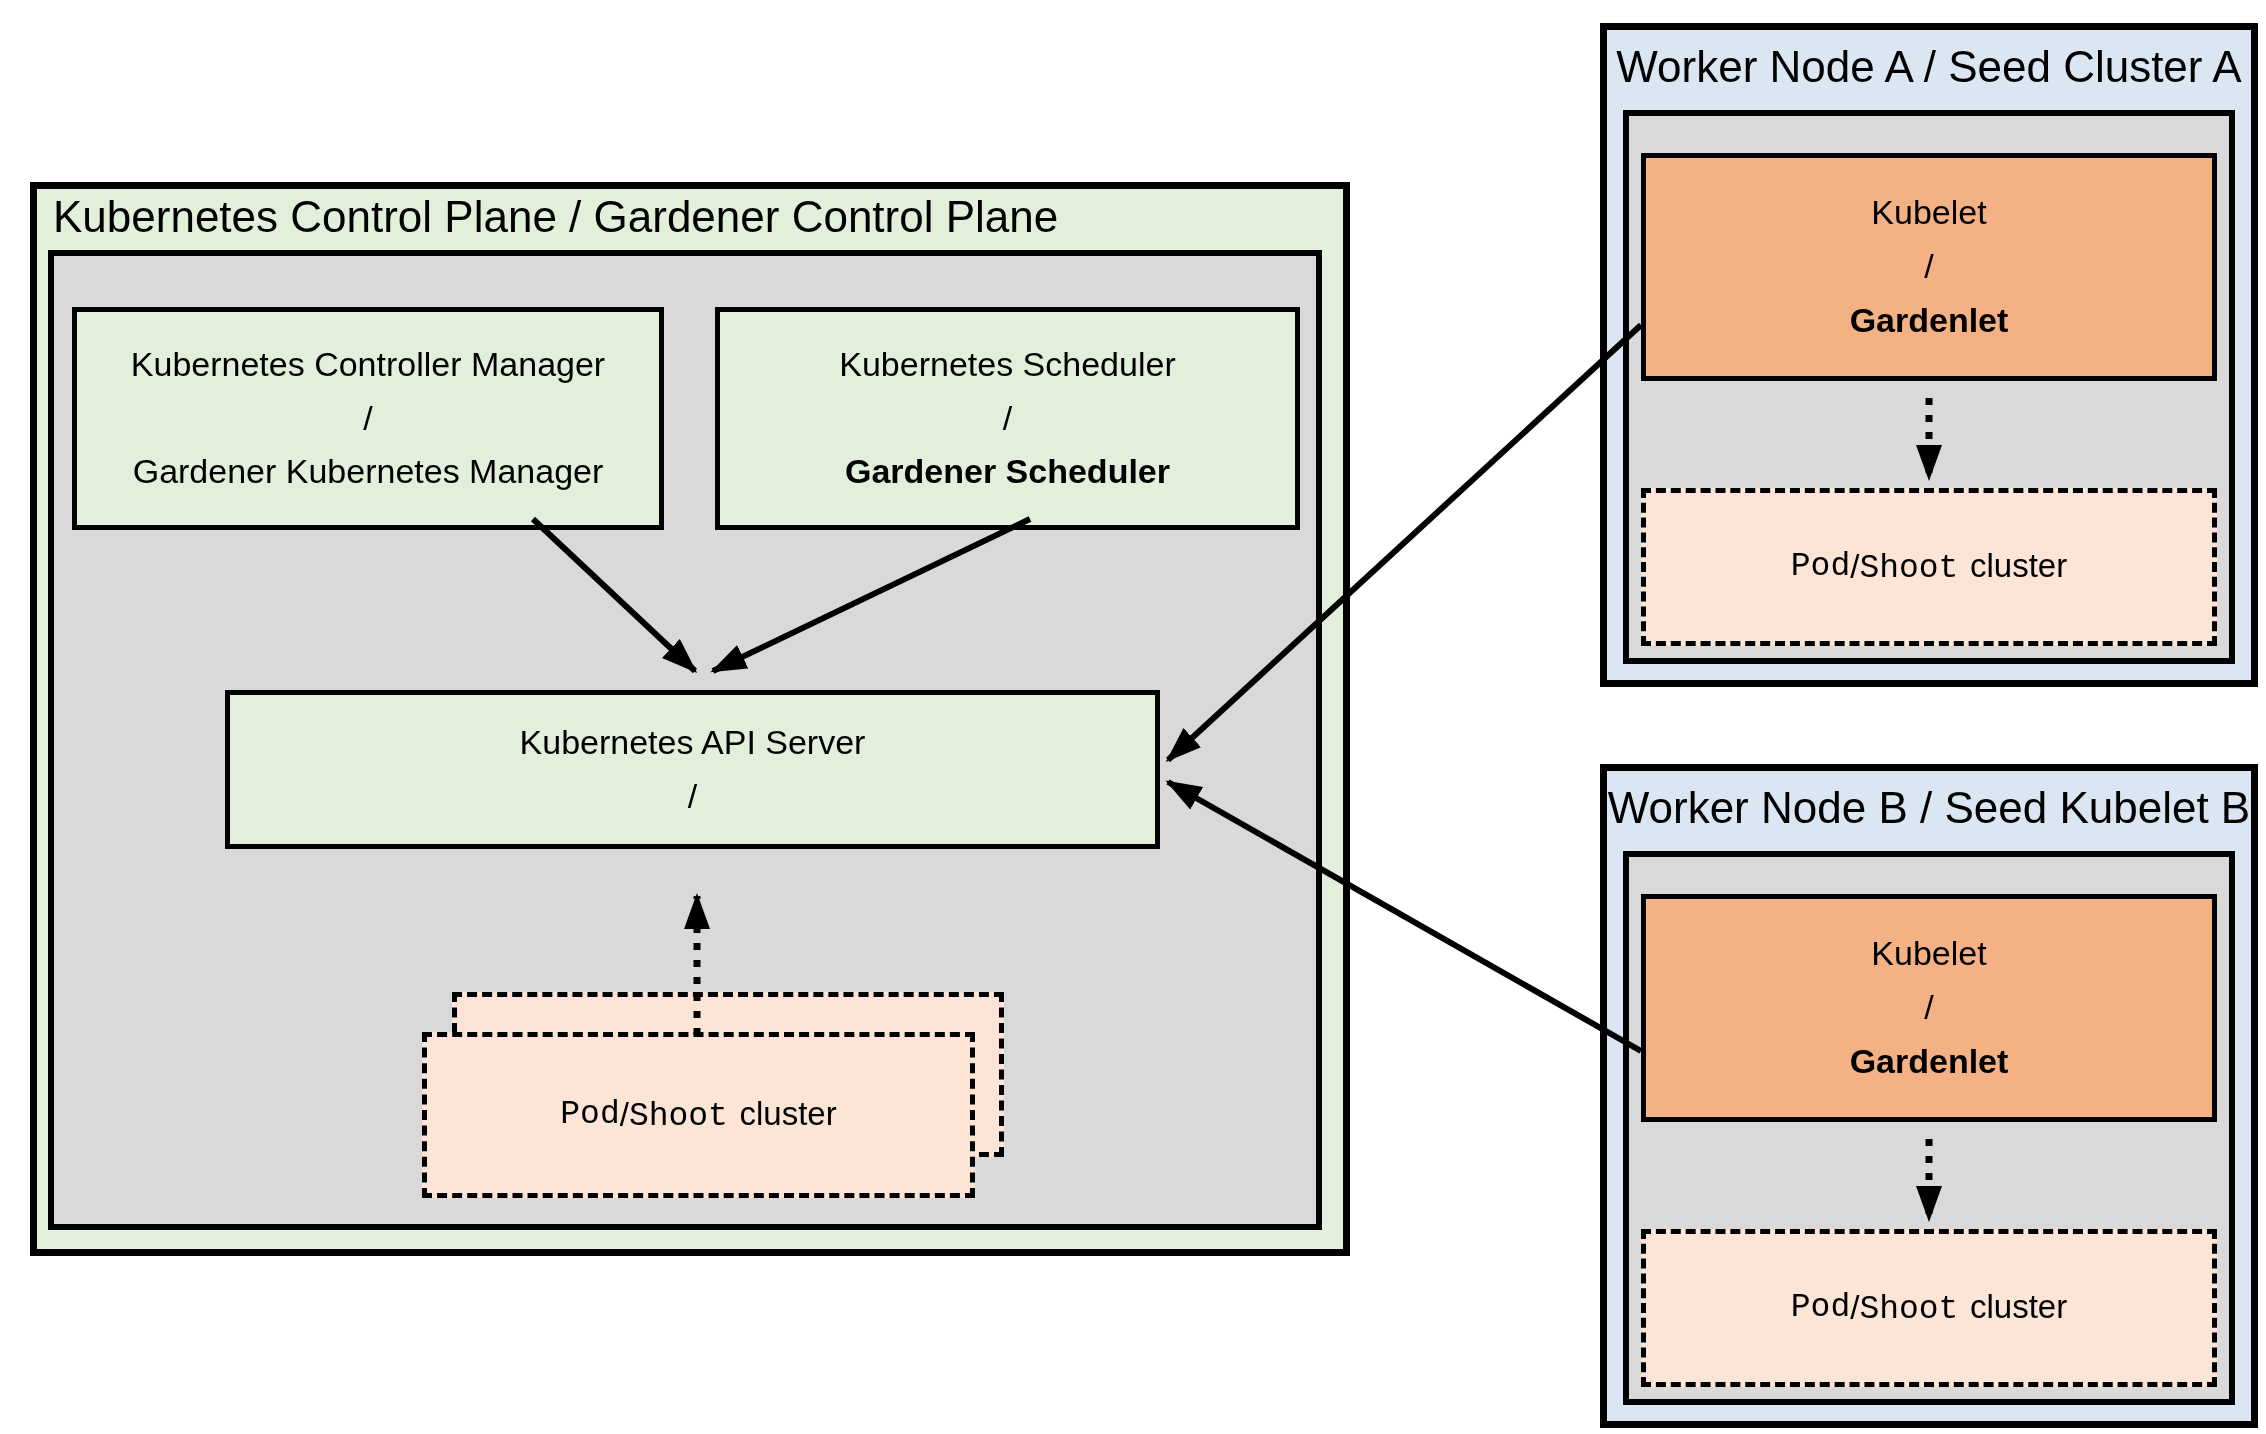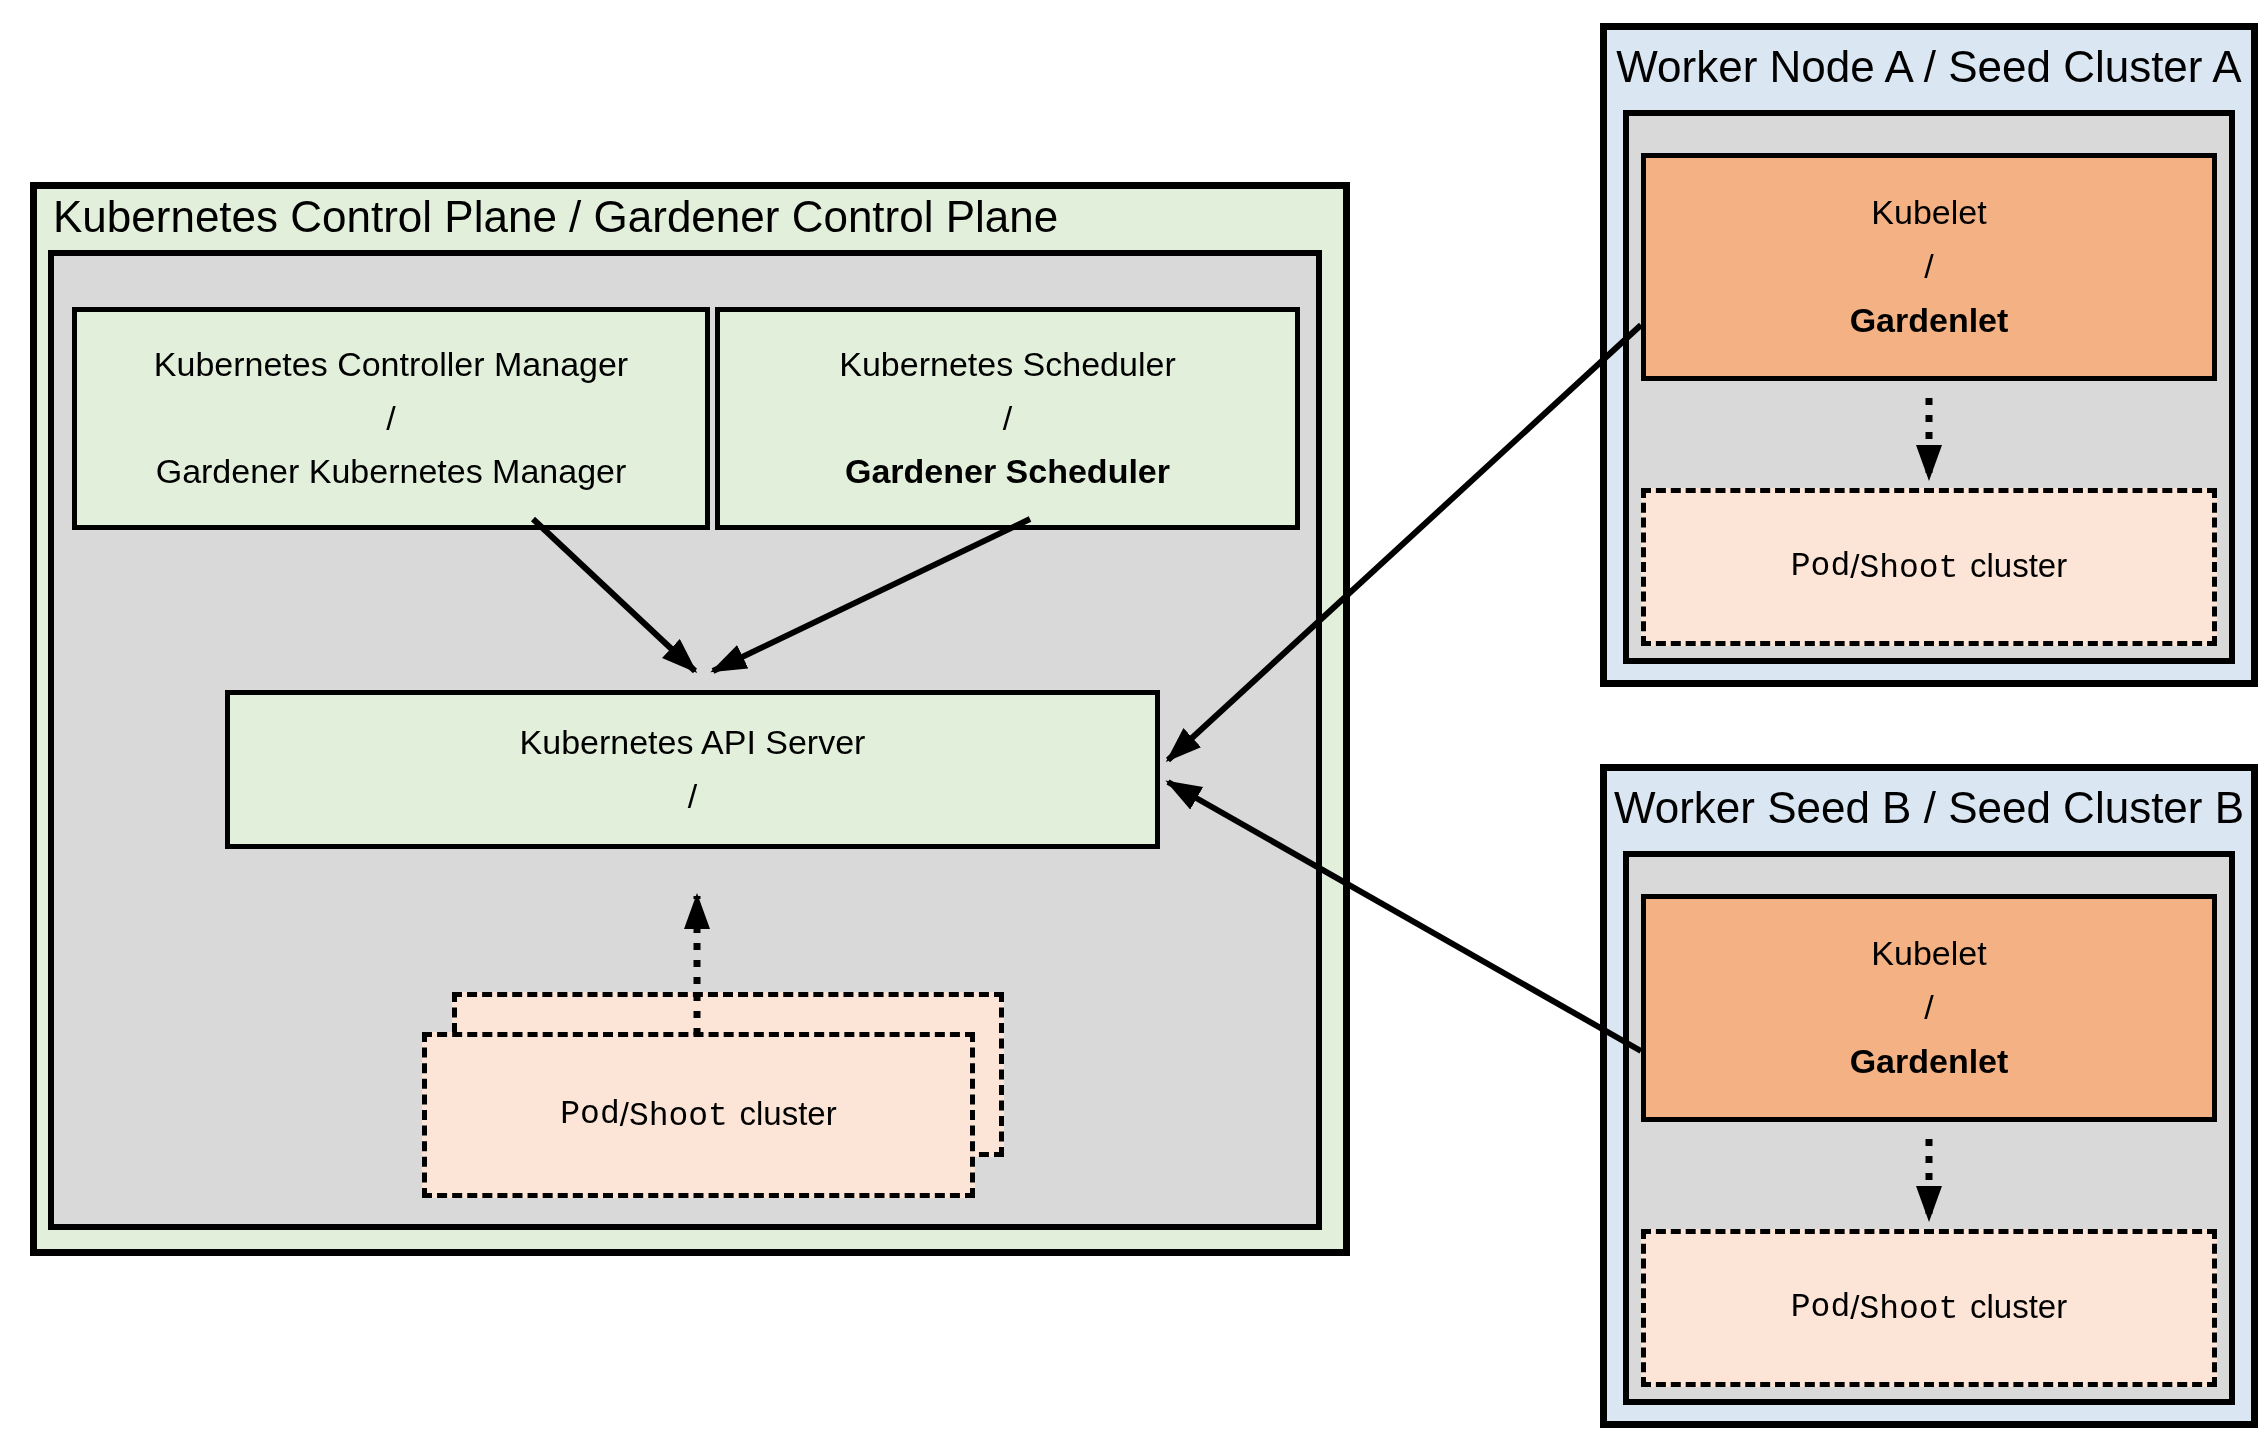--- a/index.html
+++ b/index.html
@@ -46,21 +46,21 @@
 </style>
 </head>
 <body>
 
 <div class="canvas">
 
   <div class="abs green-outer" style="left:30px;top:182px;width:1320px;height:1074px;"></div>
   <div class="abs panel-title left" style="left:37px;top:186px;width:1300px;height:62px;text-align:center;">Kubernetes Control Plane / Gardener Control Plane</div>
   <div class="abs gray-inner" style="left:48px;top:250px;width:1274px;height:980px;"></div>
 
-  <div class="abs node" style="left:72px;top:294px;width:638px;height:223px;">
+  <div class="abs node" style="left:72px;top:294px;width:592px;height:223px;">
     <div>Kubernetes Controller Manager</div>
     <div>/</div>
     <div>Gardener Kubernetes Manager</div>
   </div>
 
   <div class="abs node" style="left:715px;top:294px;width:585px;height:223px;">
     <div>Kubernetes Scheduler</div>
     <div>/</div>
     <div class="bold">Gardener Scheduler</div>
   </div>
@@ -91,21 +91,21 @@
 
   <div class="abs pod-box" style="left:1641px;top:488px;width:576px;height:158px;">
     <div class="mono">Pod</div>
     <div>/</div>
     <div>
       <span class="mono">Shoot</span><span class="plain-gap">cluster</span>
     </div>
   </div>
 
   <div class="abs blue-outer" style="left:1600px;top:764px;width:658px;height:664px;"></div>
-  <div class="abs panel-title center" style="left:1600px;top:768px;width:658px;height:80px;">Worker Seed B / Seed Cluster B</div>
+  <div class="abs panel-title center" style="left:1600px;top:768px;width:658px;height:80px;">Worker Node B / Seed Kubelet B</div>
   <div class="abs gray-inner" style="left:1623px;top:851px;width:612px;height:554px;"></div>
 
   <div class="abs node node-orange" style="left:1641px;top:881px;width:576px;height:228px;">
     <div>Kubelet</div>
     <div>/</div>
     <div class="bold">Gardenlet</div>
   </div>
 
   <div class="abs pod-box" style="left:1641px;top:1229px;width:576px;height:158px;">
     <div class="mono">Pod</div>

